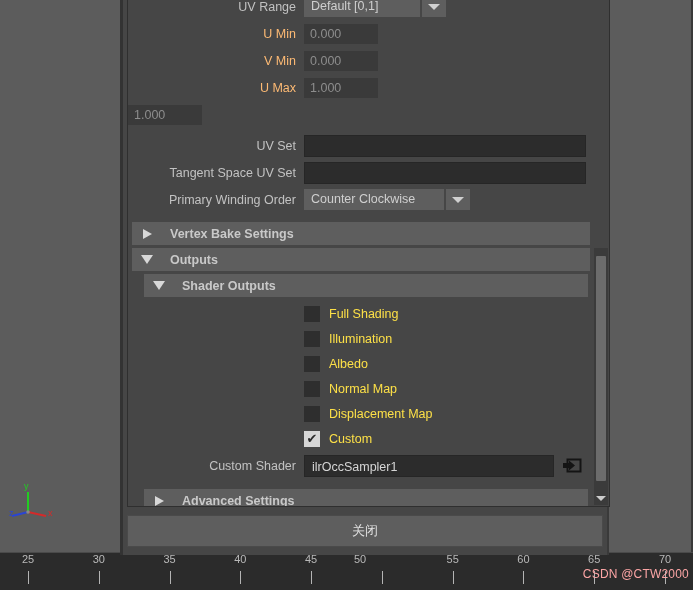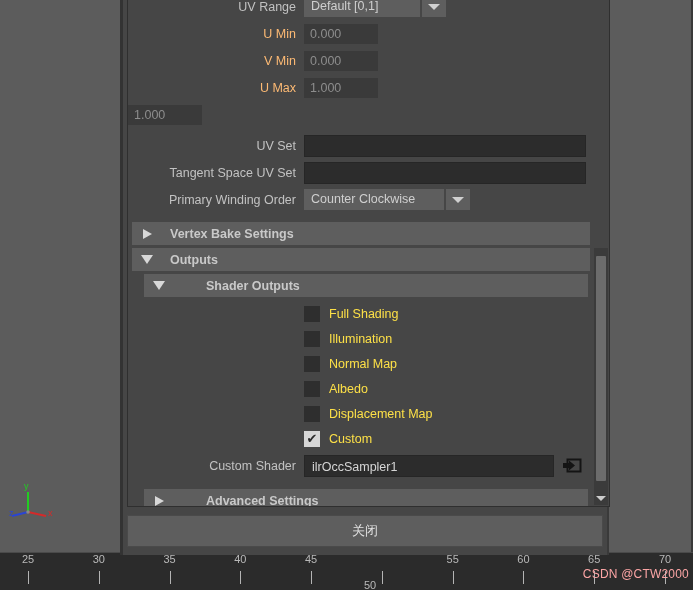--- a/index.html
+++ b/index.html
@@ -200,21 +200,21 @@
 
   
   .frame-header {
     margin: 3px 4px 0 4px;
     height: 23px;
     background: #5e5e5e;
     display: flex;
     align-items: center;
     box-sizing: border-box;
   }
-  .frame-header.indent { margin-left: 16px; margin-right: 6px; gap: 24px; }
+  .frame-header.indent { margin-left: 16px; margin-right: 6px; }
   .frame-header .tri-wrap {
     width: 30px;
     display: flex;
     align-items: center;
     justify-content: center;
   }
   .tri-right {
     width: 0; height: 0;
     border-top: 5.5px solid transparent;
     border-bottom: 5.5px solid transparent;
@@ -374,21 +374,21 @@
         <div class="tick-label" style="left: 28px;">25</div>
         <div class="tick" style="left: 98.7778px;"></div>
         <div class="tick-label" style="left: 98.7778px;">30</div>
         <div class="tick" style="left: 169.556px;"></div>
         <div class="tick-label" style="left: 169.556px;">35</div>
         <div class="tick" style="left: 240.333px;"></div>
         <div class="tick-label" style="left: 240.333px;">40</div>
         <div class="tick" style="left: 311.111px;"></div>
         <div class="tick-label" style="left: 311.111px;">45</div>
         <div class="tick" style="left: 381.889px;"></div>
-        <div class="tick-label" style="left: 370px; margin-top: 26px;">50</div>
+        <div class="tick-label" style="left: 360px;">50</div>
         <div class="tick" style="left: 452.667px;"></div>
         <div class="tick-label" style="left: 452.667px;">55</div>
         <div class="tick" style="left: 523.444px;"></div>
         <div class="tick-label" style="left: 523.444px;">60</div>
         <div class="tick" style="left: 594.222px;"></div>
         <div class="tick-label" style="left: 594.222px;">65</div>
         <div class="tick" style="left: 665px;"></div>
         <div class="tick-label" style="left: 665px;">70</div>
       </div>
     <span class="watermark">CSDN @CTW2000</span>
@@ -482,26 +482,26 @@
               <span class="cb-label">Full Shading</span>
             </div>
             <div class="cb-row">
               <div class="cb-spacer"></div>
               <span class="checkbox"></span>
               <span class="cb-label">Illumination</span>
             </div>
             <div class="cb-row">
               <div class="cb-spacer"></div>
               <span class="checkbox"></span>
-              <span class="cb-label">Normal Map</span>
+              <span class="cb-label">Albedo</span>
             </div>
             <div class="cb-row">
               <div class="cb-spacer"></div>
               <span class="checkbox"></span>
-              <span class="cb-label">Albedo</span>
+              <span class="cb-label">Normal Map</span>
             </div>
             <div class="cb-row">
               <div class="cb-spacer"></div>
               <span class="checkbox"></span>
               <span class="cb-label">Displacement Map</span>
             </div>
             <div class="cb-row">
               <div class="cb-spacer"></div>
               <span class="checkbox checked">
                 <span class="chk">✔</span>

